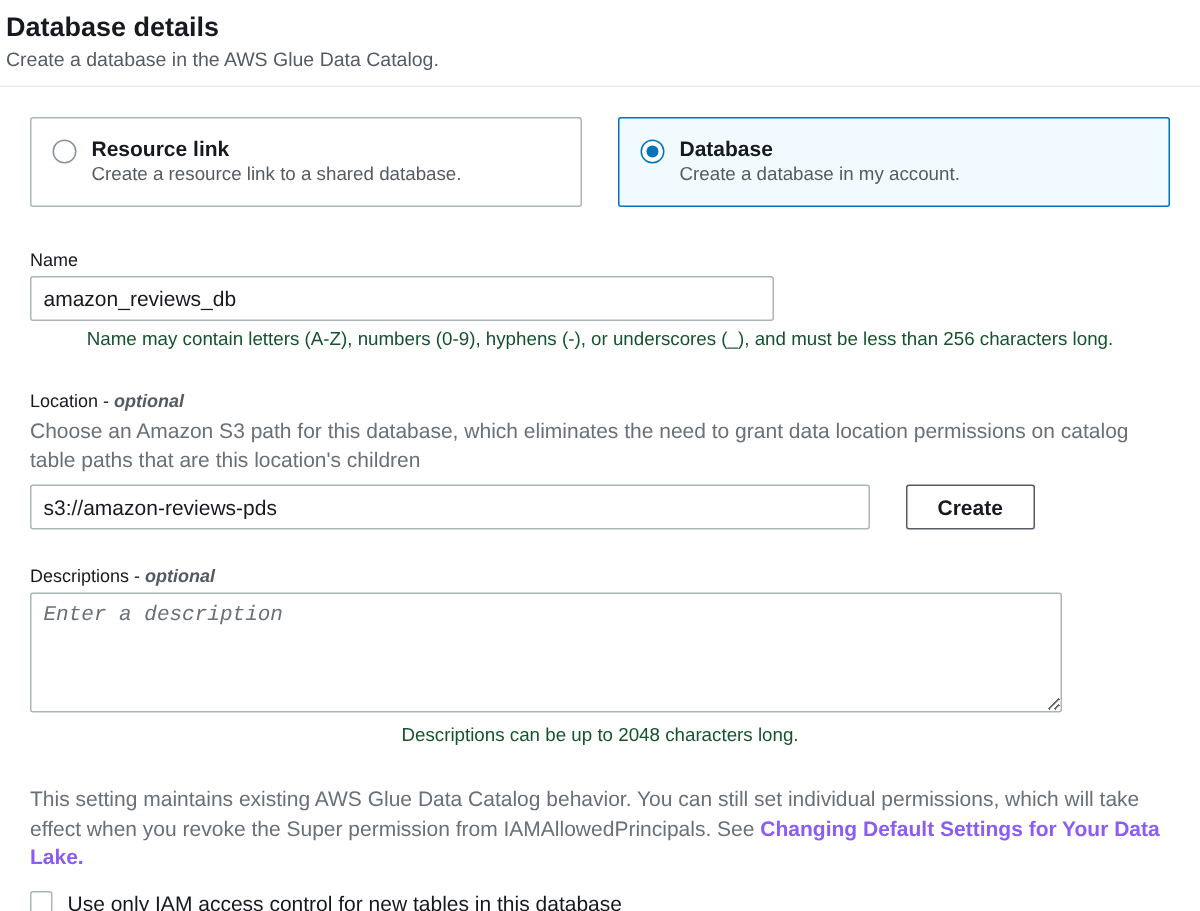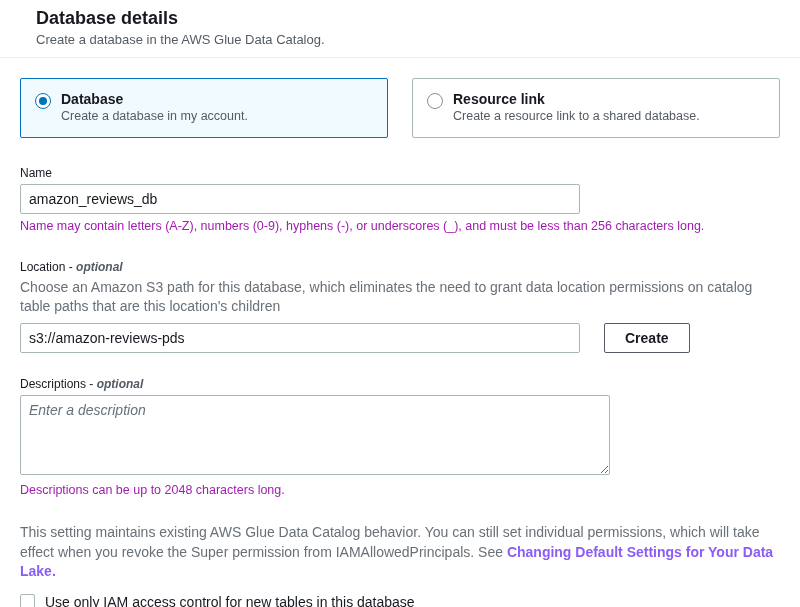--- a/index.html
+++ b/index.html
@@ -4,21 +4,21 @@
 <style>
   * { box-sizing: border-box; margin: 0; padding: 0; }
   body {
     font-family: "Amazon Ember", "Helvetica Neue", Arial, sans-serif;
     font-size: 14px;
     color: #16191f;
     background: #ffffff;
     width: 800px;
   }
   .panel-header {
-    padding: 8px 20px 10px 36px;
+    padding: 8px 20px 10px 4px;
     border-bottom: 1px solid #eaeded;
   }
   .panel-header h1 {
     font-size: 18px;
     font-weight: 700;
     margin-bottom: 3px;
   }
   .panel-header .subtitle {
     font-size: 13px;
     color: #545b64;
@@ -86,45 +86,47 @@
     margin-bottom: 4px;
     display: block;
   }
   .form-label .optional {
     font-style: italic;
     color: #545b64;
     font-weight: bold;
   }
   .form-hint {
     font-size: 12.5px;
-    color: #a21caf;
+    color: #14532d;
     margin-top: 4px;
     line-height: 1.4;
+    text-align: center;
   }
   .form-hint-above {
     font-size: 14px;
     color: #687078;
     margin-bottom: 6px;
     line-height: 1.4;
   }
   input.textfield, textarea.textfield {
-    width: 560px;
+    width: 496px;
     max-width: 100%;
     padding: 6px 8px;
     border: 1px solid #aab7b8;
     border-radius: 2px;
     font-size: 14px;
     font-family: inherit;
     color: #16191f;
     background: #fff;
   }
   textarea.textfield {
-    width: 590px;
+    width: 688px;
     height: 80px;
     resize: both;
+    font-family: Liberation Mono, monospace;
   }
   input.textfield::placeholder, textarea.textfield::placeholder {
     color: #687078;
     font-style: italic;
   }
   .loc-row {
     display: flex;
     gap: 24px;
     align-items: center;
   }
@@ -172,32 +174,32 @@
 <body>
 
 <div class="panel-header">
   <h1>Database details</h1>
   <div class="subtitle">Create a database in the AWS Glue Data Catalog.</div>
 </div>
 
 <div class="panel-body">
 
   <div class="tile-row">
+    <div class="tile">
+      <div class="radio"></div>
+      <div class="tile-content">
+        <div class="tile-title">Resource link</div>
+        <div class="tile-desc">Create a resource link to a shared database.</div>
+      </div>
+    </div>
     <div class="tile selected">
       <div class="radio"></div>
       <div class="tile-content">
         <div class="tile-title">Database</div>
         <div class="tile-desc">Create a database in my account.</div>
-      </div>
-    </div>
-    <div class="tile">
-      <div class="radio"></div>
-      <div class="tile-content">
-        <div class="tile-title">Resource link</div>
-        <div class="tile-desc">Create a resource link to a shared database.</div>
       </div>
     </div>
   </div>
 
   <div class="form-field">
     <label class="form-label">Name</label>
     <input type="text" class="textfield" value="amazon_reviews_db" style="">
     <div class="form-hint">Name may contain letters (A-Z), numbers (0-9), hyphens (-), or underscores (_), and must be less than 256 characters long.</div>
   </div>
 

